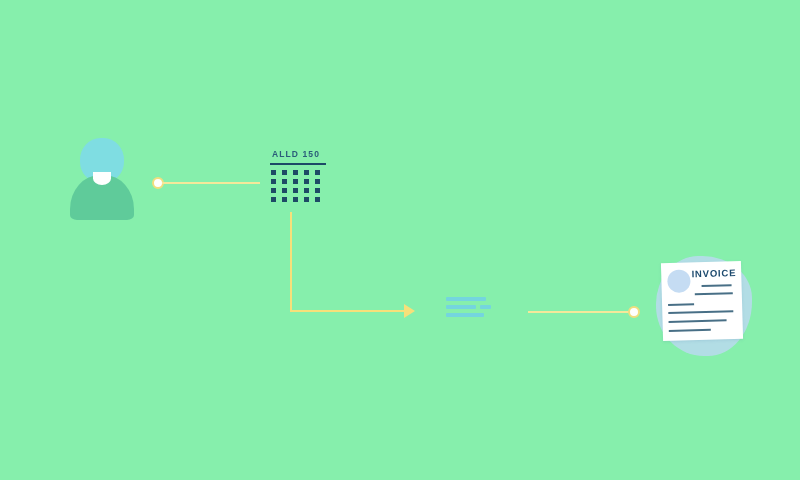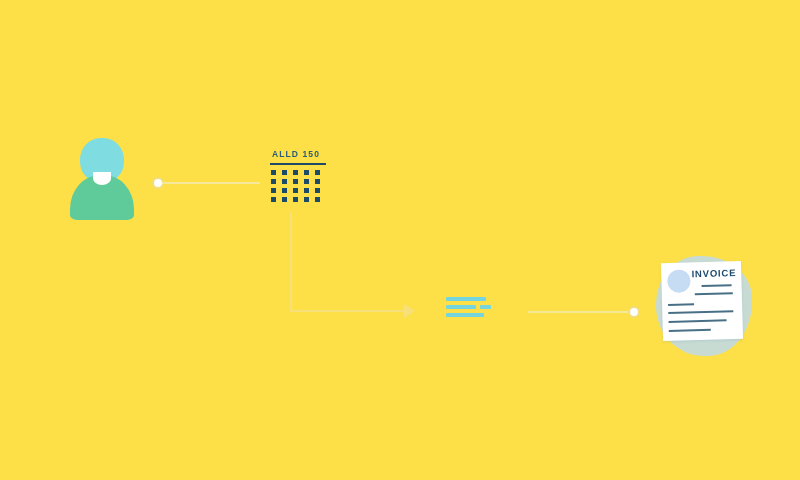--- a/index.html
+++ b/index.html
@@ -10,21 +10,21 @@
     width: 800px;
     height: 480px;
     background: #ffffff;
     font-family: "Liberation Sans", sans-serif;
     overflow: hidden;
   }
   #canvas {
     position: relative;
     width: 800px;
     height: 480px;
-    background: #fde047;
+    background: #86efac;
   }
 
   
   #person-node {
     position: absolute;
     left: 68px;
     top: 138px;
     width: 68px;
     height: 82px;
   }

